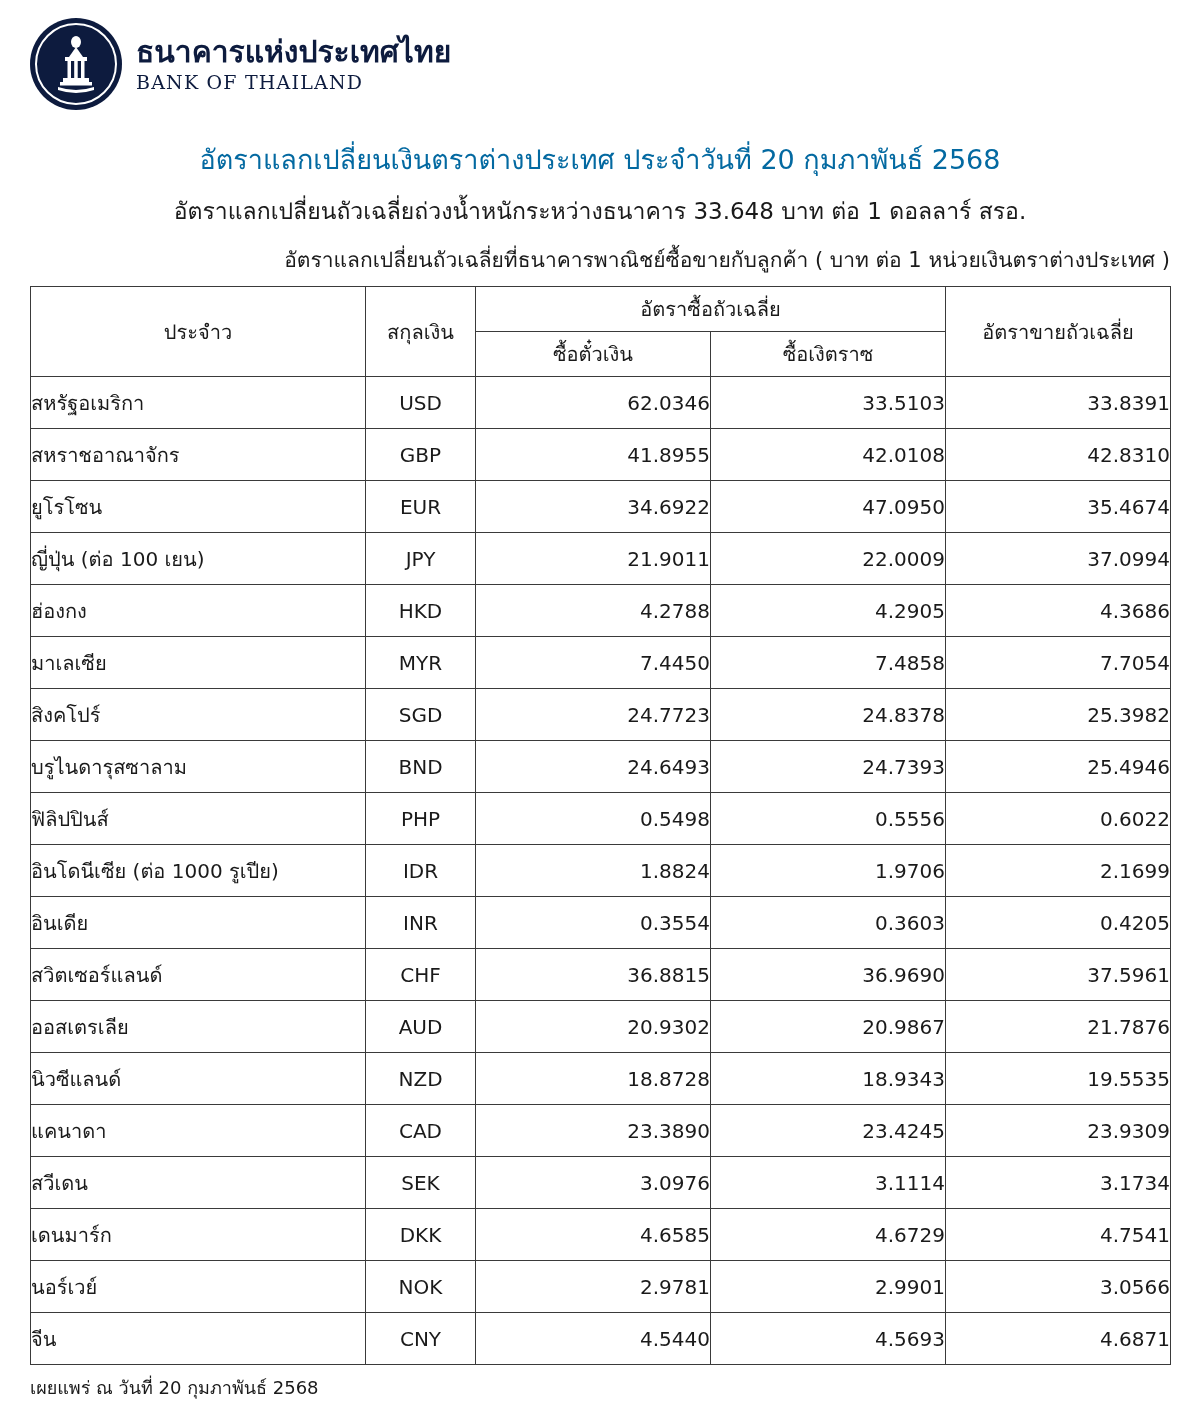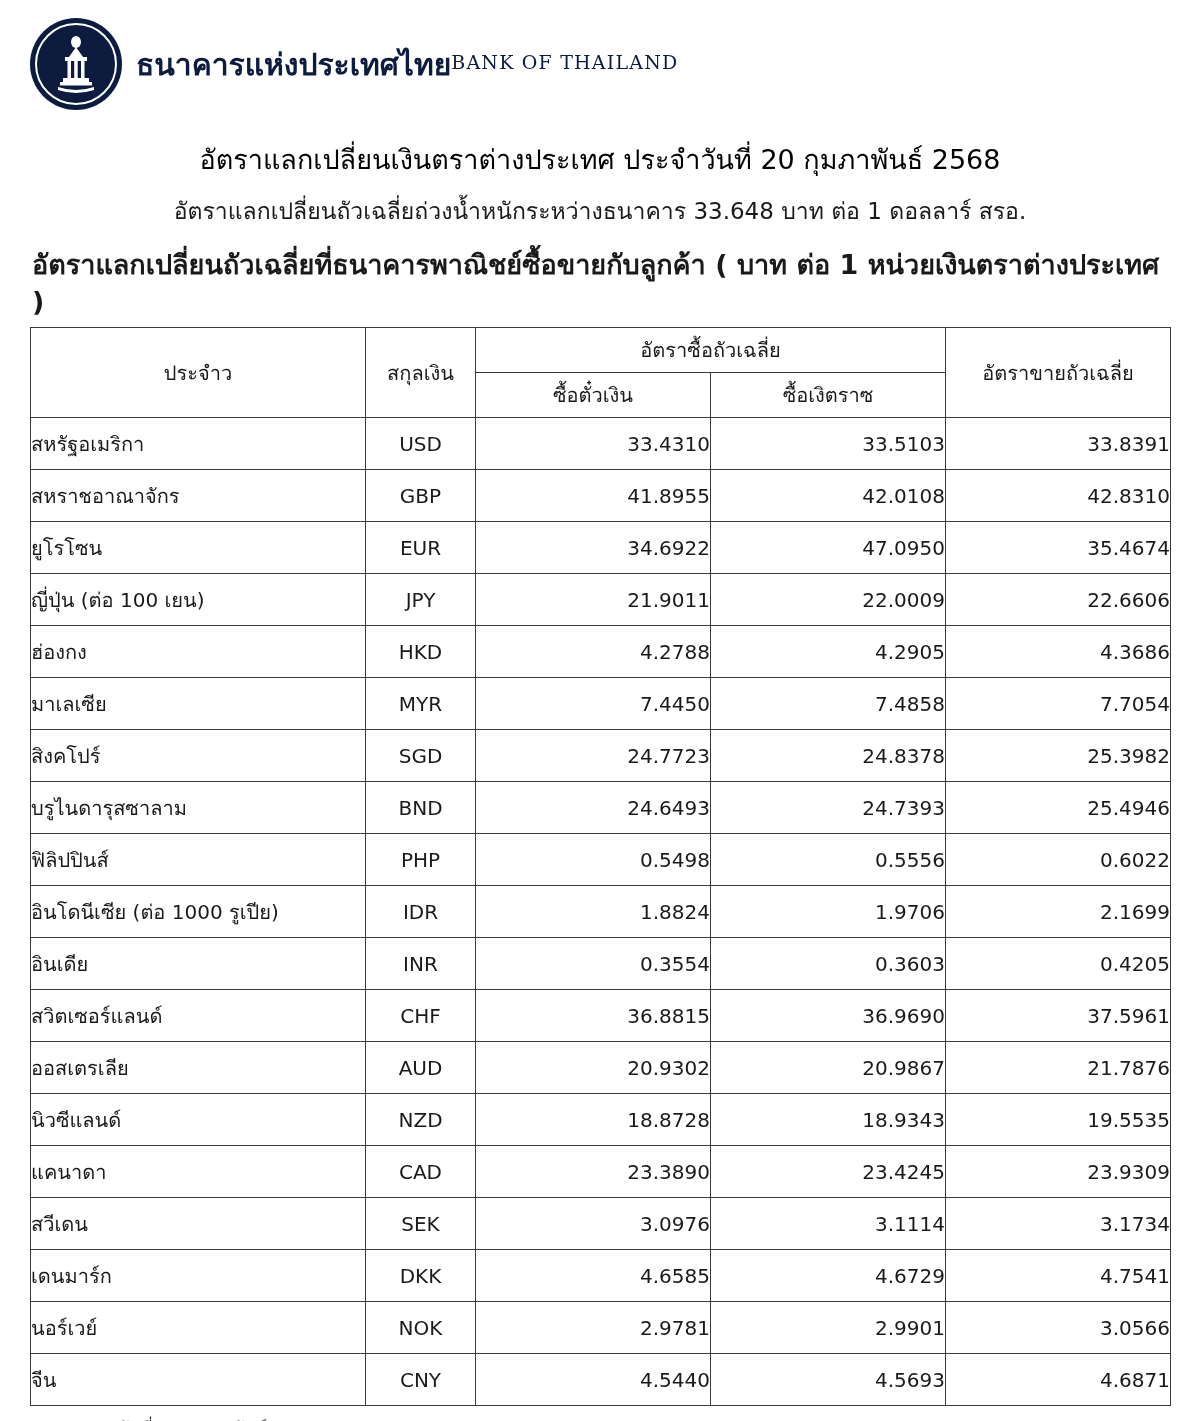--- a/index.html
+++ b/index.html
@@ -43,20 +43,21 @@
   }
   .logo-seal .inner-ring {
     position: absolute;
     left: 5px; top: 5px; right: 5px; bottom: 5px;
     border-radius: 50%;
     border: 2px solid #ffffff;
   }
   .logo-seal svg { position: relative; z-index: 2; }
   .logo-text {
     display: flex;
+    flex-direction: column;
     justify-content: center;
     line-height: 1.1;
   }
   .logo-th {
     font-size: 30px;
     color: #0d1b3e;
     font-weight: 700;
     letter-spacing: 0px;
   }
   .logo-en {
@@ -67,36 +68,35 @@
     margin-top: 4px;
   }
 
   
   .title-block {
     text-align: center;
     margin-top: 22px;
   }
   .title-main {
     font-size: 27px;
-    color: #000000;
+    color: #0369a1;
     font-weight: 400;
   }
   .title-sub {
     font-size: 23px;
     margin-top: 12px;
     color: #1a1a1a;
   }
   .title-note {
-    font-size: 27px;
+    font-size: 21px;
     margin-top: 14px;
     margin-bottom: 10px;
-    text-align: left;
+    text-align: right;
     padding-left: 2px;
     color: #1a1a1a;
-    font-weight: bold;
   }
 
   
   table.fx {
     border-collapse: collapse;
     width: 1140px;
     table-layout: fixed;
     font-size: 20px;
   }
   table.fx th, table.fx td {
@@ -185,21 +185,21 @@
       </tr>
       <tr>
         <th>ซื้อตั๋วเงิน</th>
         <th>ซื้อเงิตราซ</th>
       </tr>
     </thead>
     <tbody>
         <tr>
           <td class="country">สหรัฐอเมริกา</td>
           <td class="code">USD</td>
-          <td class="num">33.4310</td>
+          <td class="num">62.0346</td>
           <td class="num">33.5103</td>
           <td class="num">33.8391</td>
         </tr>
         <tr>
           <td class="country">สหราชอาณาจักร</td>
           <td class="code">GBP</td>
           <td class="num">41.8955</td>
           <td class="num">42.0108</td>
           <td class="num">42.8310</td>
         </tr>
@@ -208,21 +208,21 @@
           <td class="code">EUR</td>
           <td class="num">34.6922</td>
           <td class="num">47.0950</td>
           <td class="num">35.4674</td>
         </tr>
         <tr>
           <td class="country">ญี่ปุ่น (ต่อ 100 เยน)</td>
           <td class="code">JPY</td>
           <td class="num">21.9011</td>
           <td class="num">22.0009</td>
-          <td class="num">22.6606</td>
+          <td class="num">37.0994</td>
         </tr>
         <tr>
           <td class="country">ฮ่องกง</td>
           <td class="code">HKD</td>
           <td class="num">4.2788</td>
           <td class="num">4.2905</td>
           <td class="num">4.3686</td>
         </tr>
         <tr>
           <td class="country">มาเลเซีย</td>

